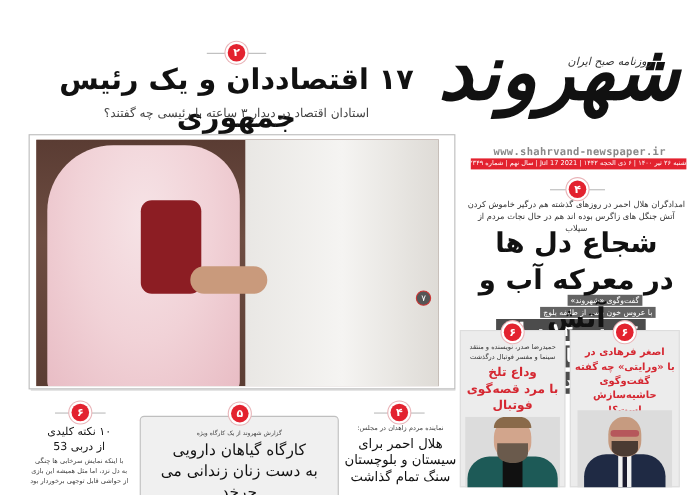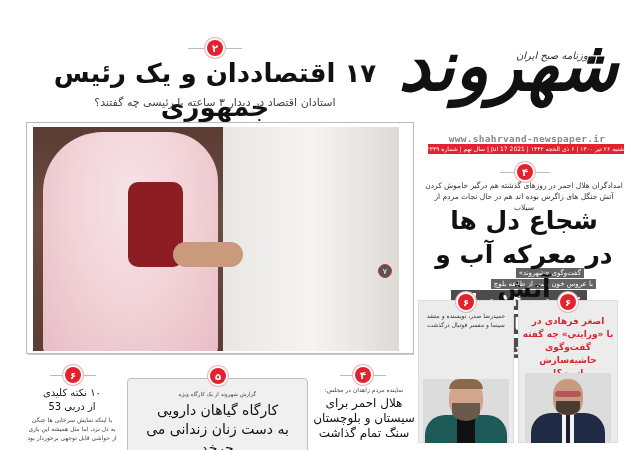--- a/index.html
+++ b/index.html
@@ -179,20 +179,25 @@
     <div class="beard" style="left:31px; top:28px; width:24px; height:14px; background:#4b3b33;"></div>
   </div>
 </div>
 <div class="badge" style="left:560px; top:294px;">۶</div>
 
 <div class="card" style="left:418px; top:300px; width:96px; height:143px;">
   <div class="card-sub" style="top:10px;">
     <div>حمیدرضا صدر، نویسنده و منتقد</div>
     <div>سینما و مفسر فوتبال درگذشت</div>
   </div>
+  <div class="card-title" style="top:30px; font-size:11px; line-height:15px;">
+    <div>وداع تلخ</div>
+    <div>با مرد قصه‌گوی</div>
+    <div>فوتبال</div>
+  </div>
   <div class="portrait-bg" style="left:4px; top:78px; width:86px; height:64px;">
     <div class="body-shape" style="left:2px; top:36px; width:82px; height:30px; background:#1d5a57;"></div>
     <div style="position:absolute; left:34px; top:38px; width:18px; height:26px; background:#111;"></div>
     <div class="head" style="left:26px; top:2px; width:34px; height:36px; background:#d2a58c;"></div>
     <div style="position:absolute; left:26px; top:0; width:34px; height:10px; background:#8a6a4a; border-radius:16px 16px 0 0;"></div>
     <div class="beard" style="left:29px; top:24px; width:28px; height:18px; background:#6a5a4c;"></div>
   </div>
 </div>
 <div class="badge" style="left:458px; top:294px;">۶</div>
 

